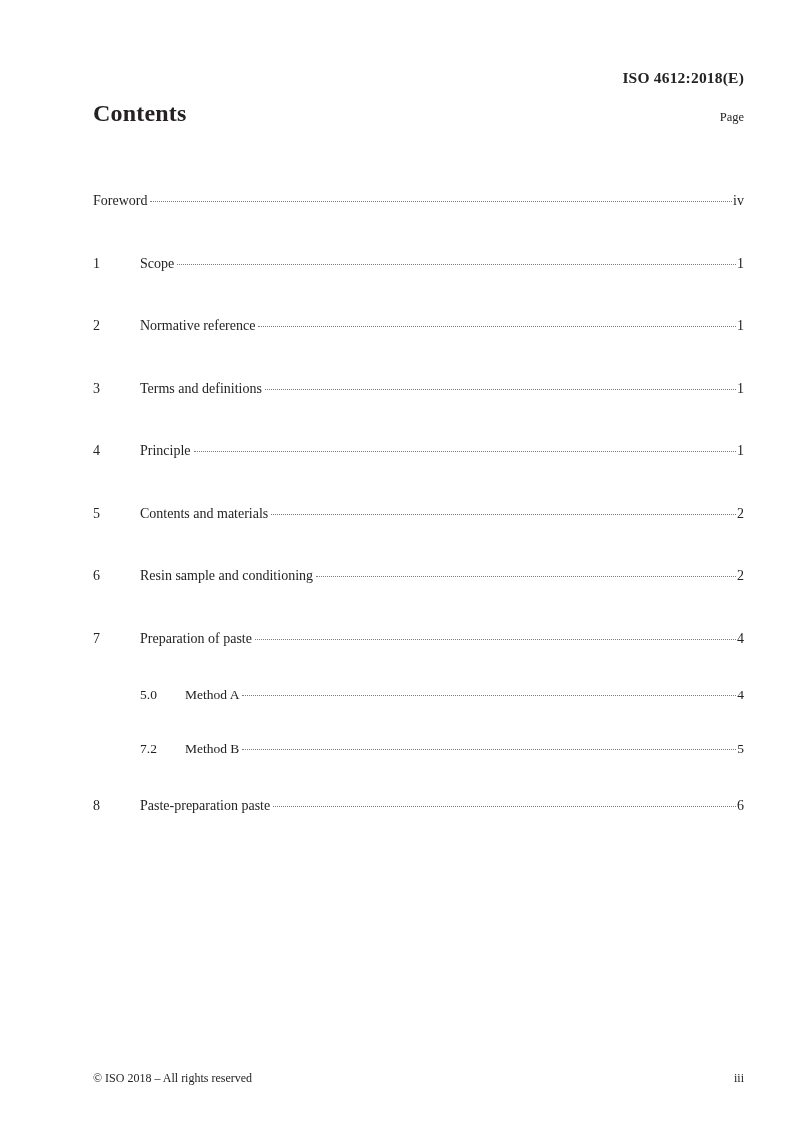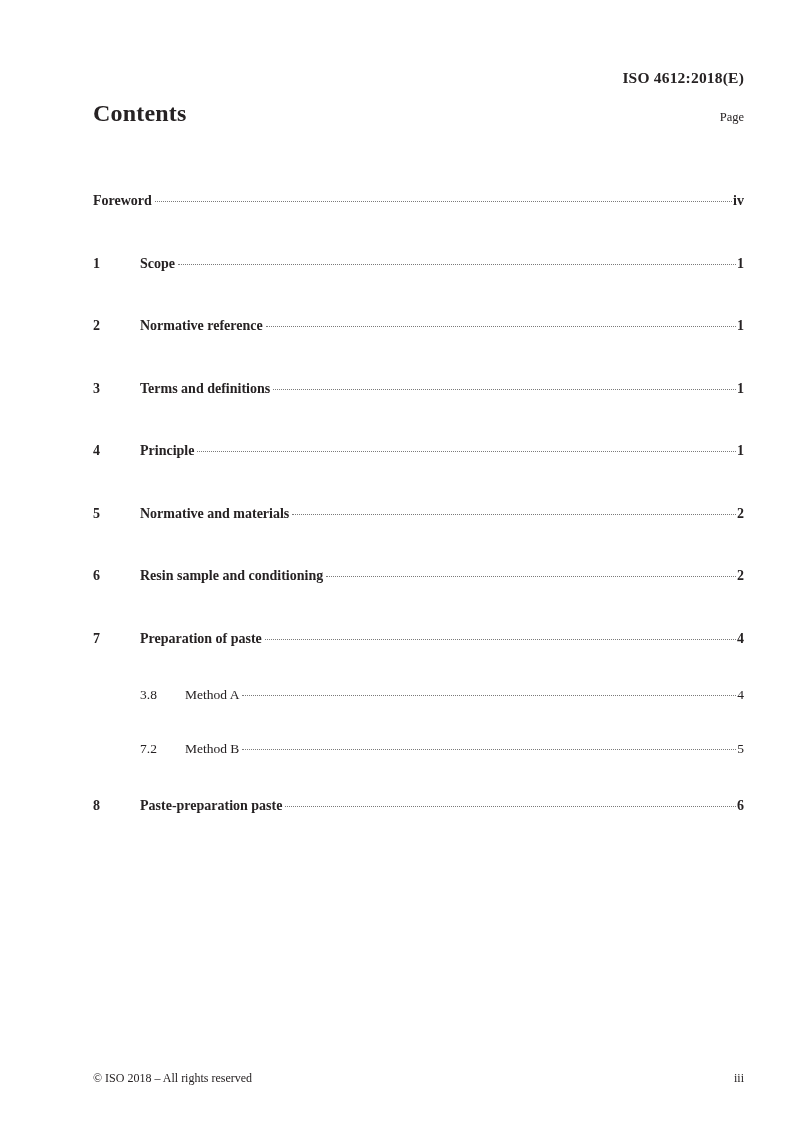--- a/index.html
+++ b/index.html
@@ -45,21 +45,21 @@
   .toc {
     position: absolute;
     top: 155px;
     left: 93px;
     right: 49px;
   }
   .toc-row {
     display: flex;
     align-items: baseline;
     font-size: 14px;
-    font-weight: bold;
+    font-weight: normal;
     line-height: 15px;
     margin-bottom: 9.5px;
   }
   .toc-row.tight { margin-bottom: 3px; }
   .toc-num {
     flex: 0 0 47px;
   }
   .toc-label {
     flex: 0 0 auto;
     white-space: nowrap;
@@ -143,41 +143,41 @@
 
     <div class="toc-row">
       <span class="toc-num">4</span>
       <span class="toc-label">Principle</span>
       <span class="toc-dots"></span>
       <span class="toc-page">1</span>
     </div>
 
     <div class="toc-row">
       <span class="toc-num">5</span>
-      <span class="toc-label">Normative and materials</span>
+      <span class="toc-label">Contents and materials</span>
       <span class="toc-dots"></span>
       <span class="toc-page">2</span>
     </div>
 
     <div class="toc-row">
       <span class="toc-num">6</span>
       <span class="toc-label">Resin sample and conditioning</span>
       <span class="toc-dots"></span>
       <span class="toc-page">2</span>
     </div>
 
     <div class="toc-row tight">
       <span class="toc-num">7</span>
       <span class="toc-label">Preparation of paste</span>
       <span class="toc-dots"></span>
       <span class="toc-page">4</span>
     </div>
 
     <div class="toc-row toc-sub">
-      <span class="toc-num">3.8</span>
+      <span class="toc-num">5.0</span>
       <span class="toc-label">Method A</span>
       <span class="toc-dots"></span>
       <span class="toc-page">4</span>
     </div>
 
     <div class="toc-row toc-sub">
       <span class="toc-num">7.2</span>
       <span class="toc-label">Method B</span>
       <span class="toc-dots"></span>
       <span class="toc-page">5</span>

